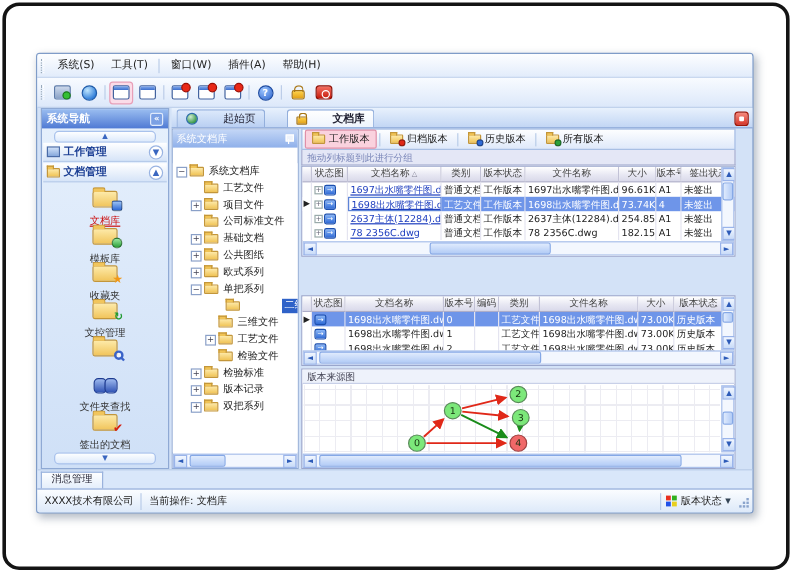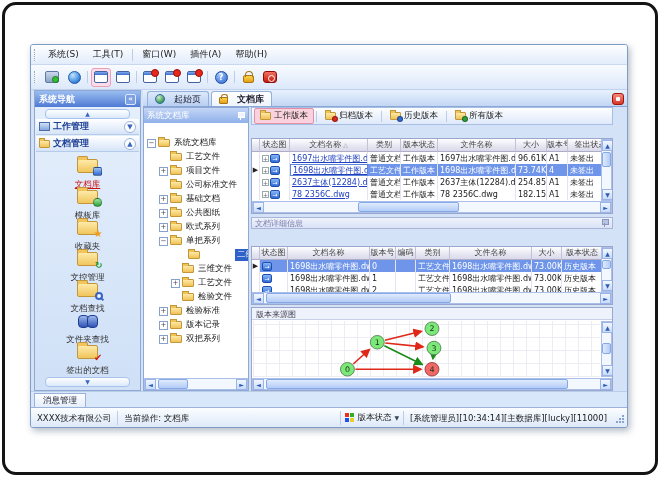--- a/index.html
+++ b/index.html
@@ -50,21 +50,21 @@
   .bglyph{position:absolute;right:-2px;bottom:-3px;font-size:10px;line-height:10px;}
   .g-star{color:#f09818;} .g-cycle{color:#1f9a2f;font-weight:bold;font-size:9px;} .g-check{color:#d42010;font-weight:bold;}
   .mag{position:absolute;right:-2px;bottom:-2px;width:8px;height:8px;border:2px solid #3a63c8;border-radius:50%;background:rgba(255,255,255,.6);}
   .mag::after{content:"";position:absolute;right:-3px;bottom:-2px;width:4px;height:2px;background:#3a63c8;transform:rotate(45deg);}
   .binoc{position:absolute;left:3px;top:4px;width:20px;height:11px;}
   .binoc::before,.binoc::after{content:"";position:absolute;top:0;width:9px;height:11px;border-radius:4px;background:linear-gradient(#9cb8ee,#3053b4);border:1px solid #1c3a90;}
   .binoc::before{left:0;} .binoc::after{right:0;}
 
   
   .tabstrip{position:absolute;left:112px;top:45px;width:486px;height:17px;background:linear-gradient(#e8f1fd,#c2d6f4);border-bottom:1px solid #8aa7d8;display:flex;align-items:flex-end;padding-left:4px;}
-  .tab{display:flex;align-items:center;gap:9px;height:15px;padding:0 7px;font-size:9px;color:#223;border:1px solid #93afdc;border-bottom:none;border-radius:3px 3px 0 0;background:linear-gradient(#dce9fb,#b9cff2);margin-right:2px;}
+  .tab{display:flex;align-items:center;gap:21px;height:15px;padding:0 7px;font-size:9px;color:#223;border:1px solid #93afdc;border-bottom:none;border-radius:3px 3px 0 0;background:linear-gradient(#dce9fb,#b9cff2);margin-right:18px;}
   .tab.active{background:linear-gradient(#ffffff,#eef4fd);font-weight:bold;}
   .tab-close{position:absolute;right:5px;top:3px;width:12px;height:12px;border-radius:3px;background:linear-gradient(#f58a7e,#d8362a);border:1px solid #a01608;}
   .tab-close::before{content:"";position:absolute;left:3px;top:3px;width:4px;height:4px;background:#fff;border-radius:1px;}
   .tab-ic-start{position:relative;width:10px;height:10px;border-radius:50%;background:radial-gradient(circle at 35% 30%,#cfeccf,#3c9a4c 70%);border:1px solid #2c6ca8;}
   .mini-lock{position:relative;width:9px;height:7px;margin-top:3px;background:linear-gradient(#ffd24a,#e2a118);border:1px solid #a87614;border-radius:1px;}
   .mini-lock::before{content:"";position:absolute;left:1px;top:-4px;width:5px;height:4px;border:1px solid #a87614;border-bottom:none;border-radius:3px 3px 0 0;}
 
   
   .treepanel{position:absolute;left:112px;top:62px;width:106px;height:284px;background:#fff;border:1px solid #8fa9d4;}
   .tp-header{position:absolute;left:0;top:0;right:0;height:15px;background:linear-gradient(#c3d6f6,#8fb0ea);color:#fff;font-size:8.5px;display:flex;align-items:center;justify-content:space-between;padding:0 3px;}
@@ -217,21 +217,21 @@
               <span class="folder-mini"></span>
               <span>文档管理</span>
               <span class="grp-chev">▲</span>
             </div>
           </div>
       <div id="nav-items">
             <div class="navitem selected" style="top: 64px;"><span class="nicon"><span class="folder-big"></span><span class="badge b-blue"></span></span><span class="nlabel">文档库</span></div>
             <div class="navitem" style="top: 95px;"><span class="nicon"><span class="folder-big"></span><span class="badge b-green"></span></span><span class="nlabel">模板库</span></div>
             <div class="navitem" style="top: 126px;"><span class="nicon"><span class="folder-big"></span><span class="bglyph g-star">★</span></span><span class="nlabel">收藏夹</span></div>
             <div class="navitem" style="top: 157px;"><span class="nicon"><span class="folder-big"></span><span class="bglyph g-cycle">↻</span></span><span class="nlabel">文控管理</span></div>
-            <div class="navitem" style="top: 188px;"><span class="nicon"><span class="folder-big"></span><span class="mag"></span></span><span class="nlabel">文档查找</span></div>
+            <div class="navitem" style="top: 188px;"><span class="nicon"><span class="folder-big"></span><span class="mag"></span></span></div>
             <div class="navitem" style="top: 219px;"><span class="nicon"><span class="binoc"></span></span><span class="nlabel">文件夹查找</span></div>
             <div class="navitem" style="top: 250px;"><span class="nicon"><span class="folder-big"></span><span class="bglyph g-check">✔</span></span><span class="nlabel">签出的文档</span></div>
           </div>
       <div class="sb-scroll sb-down"><span>▼</span></div>
     </div>
 
     <div class="tabstrip">
       <span id="doc-tabs" style="display:flex;align-items:flex-end;">
             <span class="tab">
               <span class="tab-ic-start"></span>
@@ -357,20 +357,21 @@
               <span>历史版本</span>
             </span>
             <span class="vsep"></span>
             <span class="vbtn">
               <span class="folder-mini">
                 <span class="vdot" style="background: rgb(43, 160, 58);"></span>
               </span>
               <span>所有版本</span>
             </span>
           </div>
+      <div class="groupband">拖动列标题到此进行分组</div>
 
       <div class="gridbox grid1">
         <div id="grid1-head">
               <div class="ghead">
                 <div class="gh" style="width: 8px;"></div>
                 <div class="gh" style="width: 30px;">状态图</div>
                 <div class="gh" style="width: 78px;">文档名称<span class="sortmark"> △</span></div>
                 <div class="gh" style="width: 33px;">类别</div>
                 <div class="gh" style="width: 37px;">版本状态</div>
                 <div class="gh" style="width: 78px;">文件名称</div>
@@ -455,24 +456,20 @@
         <div class="hs" style="left:0;right:0;bottom:0;">
           <span class="sa">◄</span>
           <span class="strack">
                 <span class="hthumb" style="left:28%;width:30%;"></span>
               </span>
           <span class="sa">►</span>
         </div>
       </div>
 
       <div class="detailpanel">
-        <div class="dp-header">
-          <span>文档详细信息</span>
-          <span class="pin"></span>
-        </div>
         <div class="gridbox grid2">
           <div id="grid2-head">
                 <div class="ghead">
                   <div class="gh" style="width: 8px;"></div>
                   <div class="gh" style="width: 28px;">状态图</div>
                   <div class="gh" style="width: 82px;">文档名称</div>
                   <div class="gh" style="width: 26px;">版本号</div>
                   <div class="gh" style="width: 20px;">编码</div>
                   <div class="gh" style="width: 34px;">类别</div>
                   <div class="gh" style="width: 82px;">文件名称</div>
@@ -593,19 +590,18 @@
       <span class="style-btn">
         <span class="style-icon">
               <i class="q1"></i>
               <i class="q2"></i>
               <i class="q3"></i>
               <i class="q4"></i>
             </span>
         <span>版本状态</span>
         <span class="caret">▼</span>
       </span>
-      <span class="sb-cell session">[系统管理员][10:34:14][主数据库][lucky][11000]</span>
       <span class="resize-grip"></span>
     </div>
 
   </div>
  </div>
 </div>
 
 </body></html>

